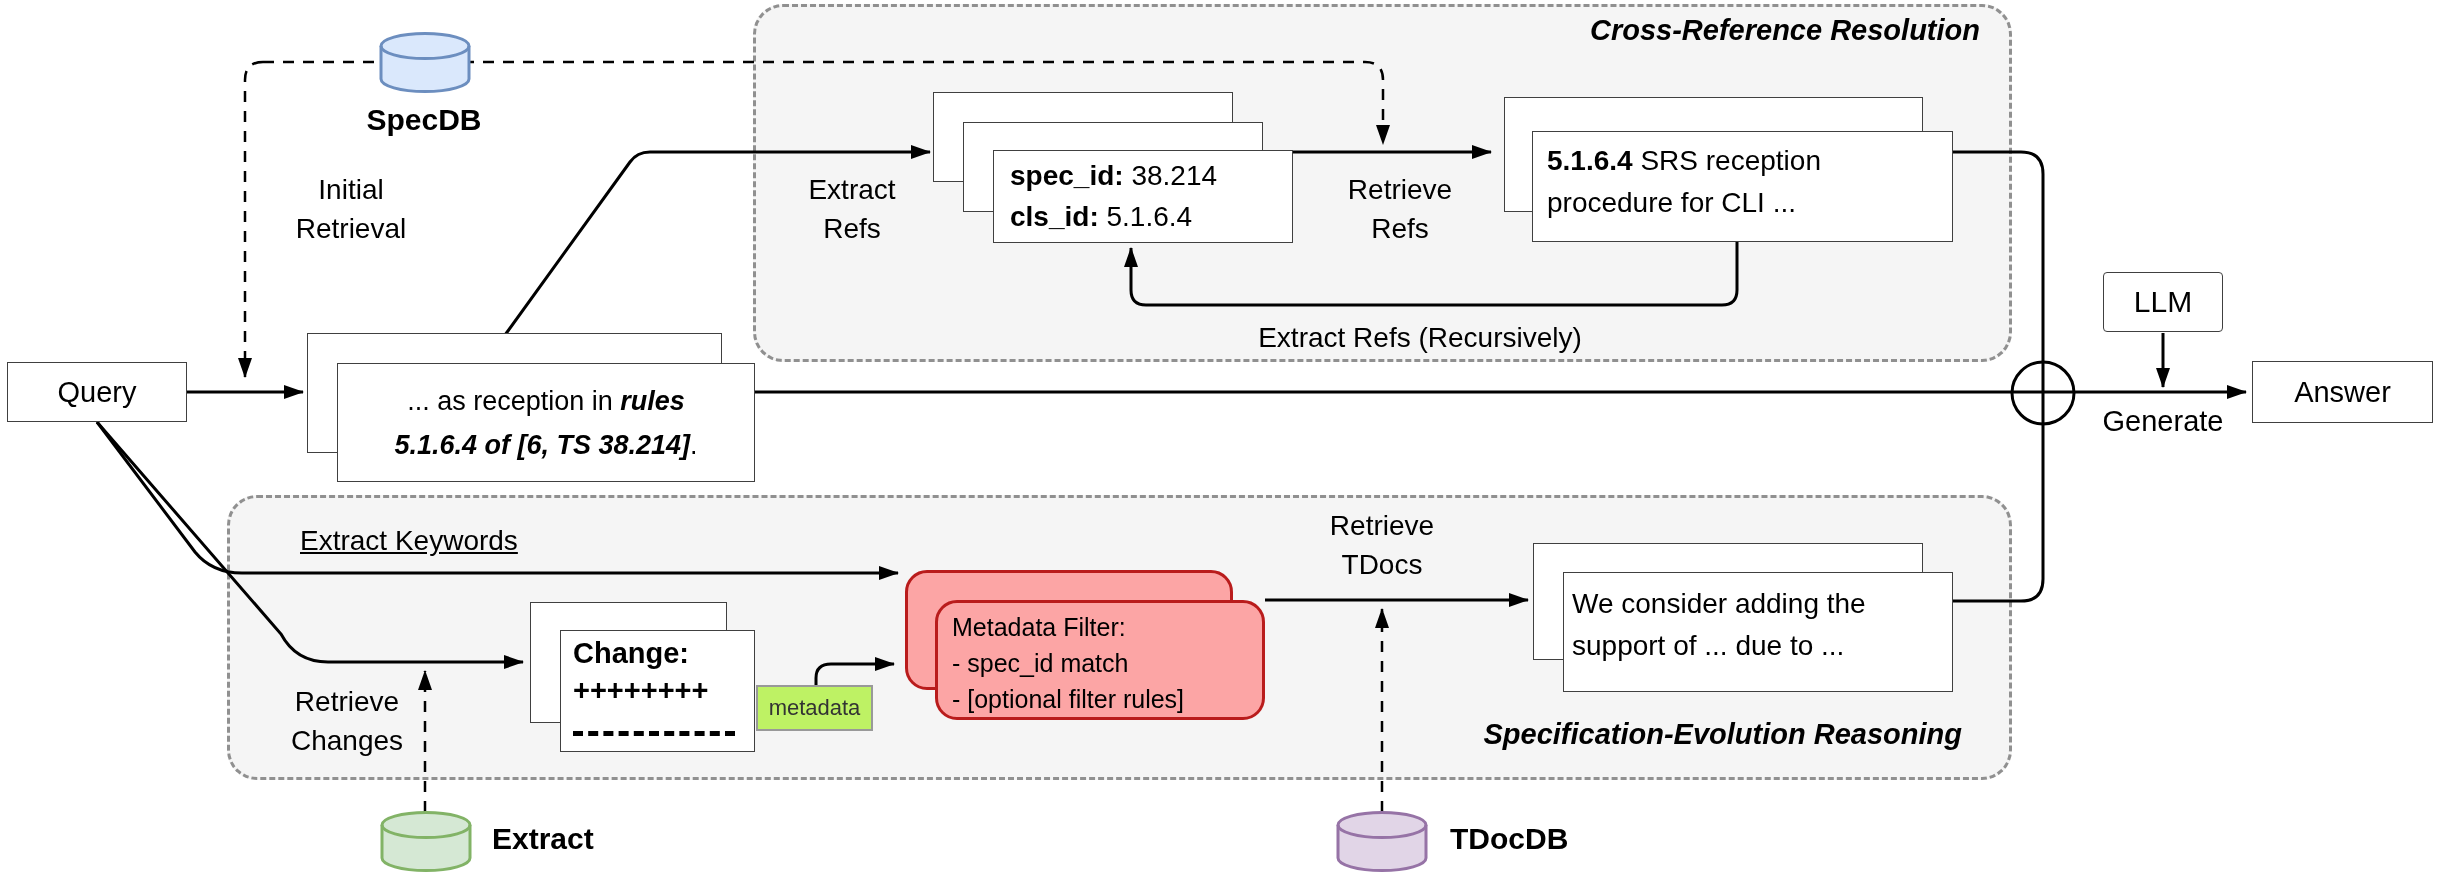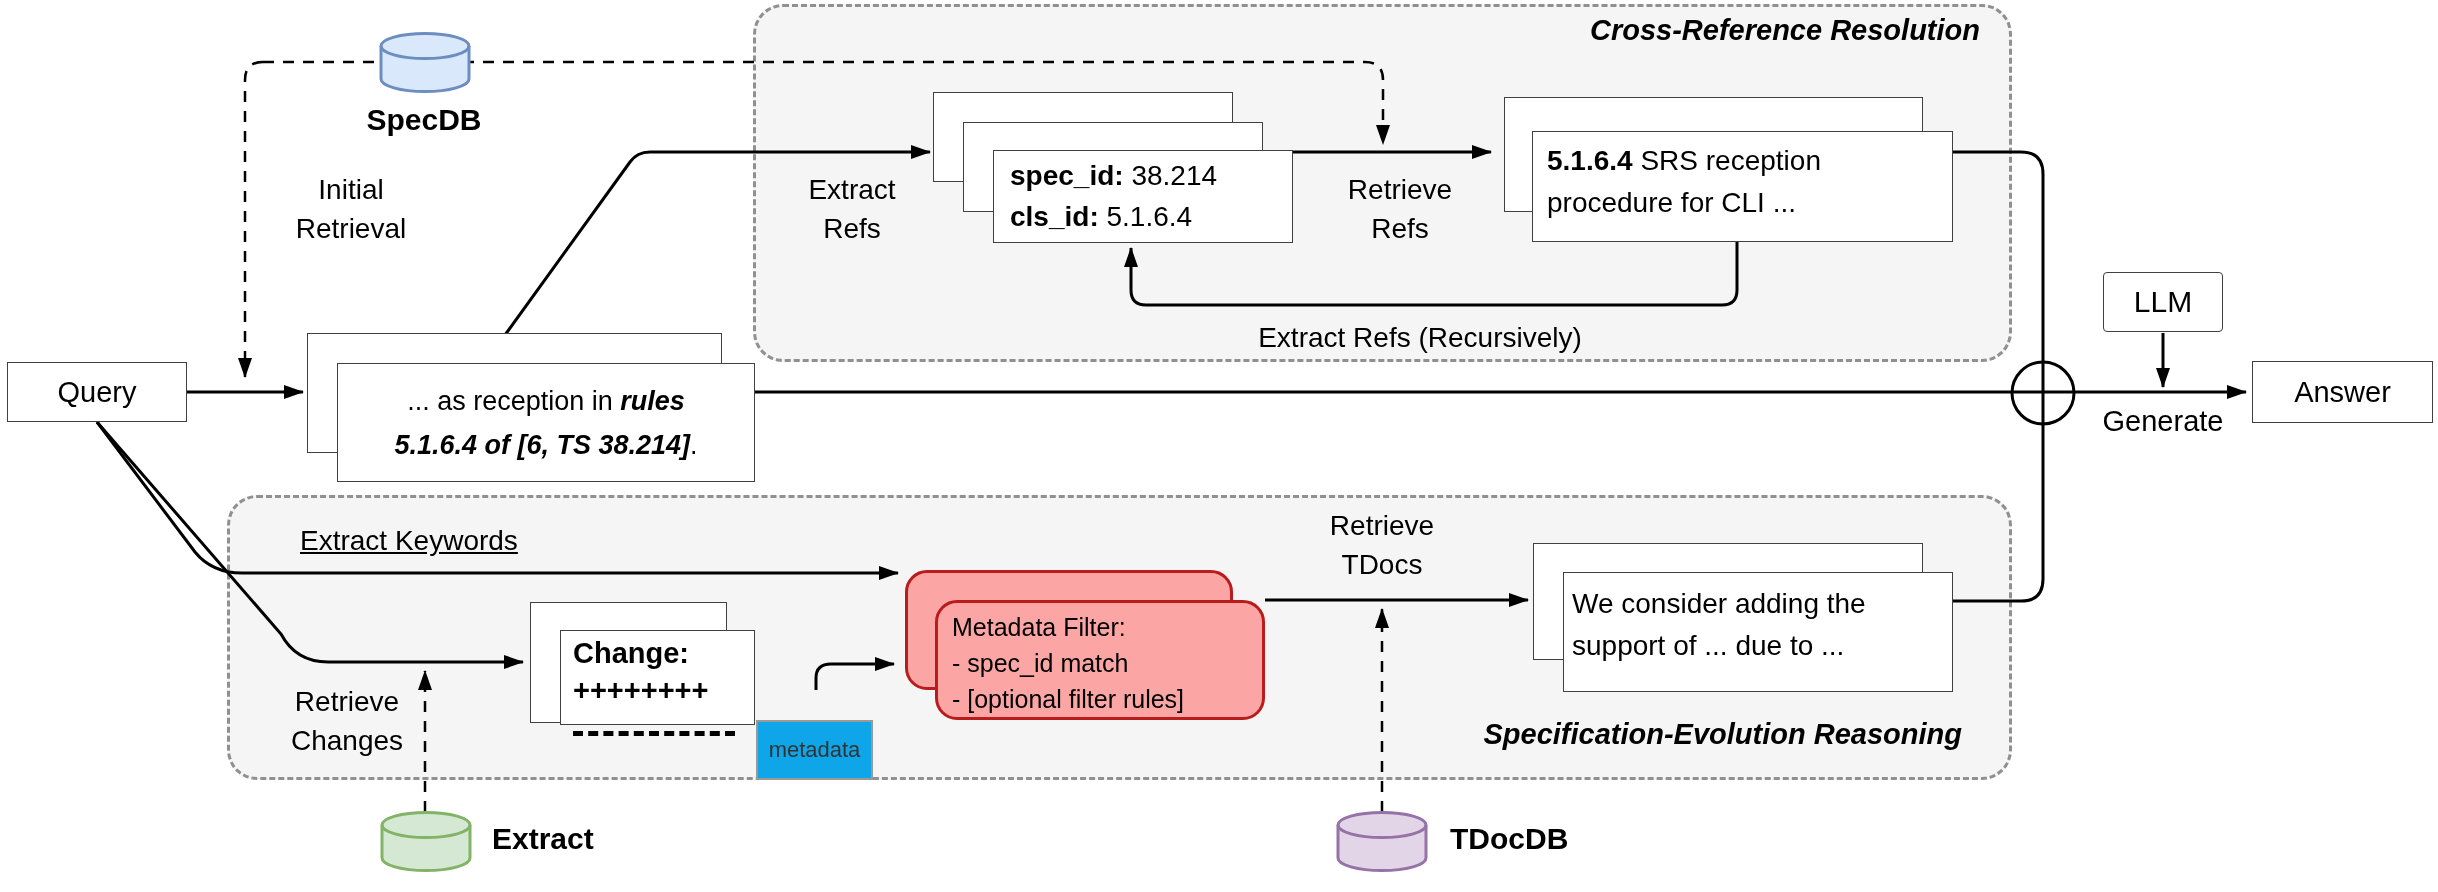--- a/index.html
+++ b/index.html
@@ -36,24 +36,24 @@
                     display:flex;flex-direction:column;align-items:center;justify-content:center;}
 
   #spec-doc-back{left:933px;top:92px;width:300px;height:90px;}
   #spec-doc-mid{left:963px;top:122px;width:300px;height:90px;}
   #spec-doc-front{left:993px;top:150px;width:300px;height:93px;font-size:28px;line-height:41px;padding:4px 0 0 16px;}
 
   #ref-doc-back{left:1504px;top:97px;width:419px;height:115px;}
   #ref-doc-front{left:1532px;top:131px;width:421px;height:111px;font-size:28px;line-height:42px;padding:8px 0 0 14px;}
 
   #change-doc-back{left:530px;top:602px;width:197px;height:121px;}
-  #change-doc-front{left:560px;top:630px;width:195px;height:95px;font-size:29px;line-height:37px;padding:4px 0 0 12px;font-weight:bold;}
+  #change-doc-front{left:560px;top:630px;width:195px;height:122px;font-size:29px;line-height:37px;padding:4px 0 0 12px;font-weight:bold;}
   #change-dashes{position:absolute;left:12px;top:100px;width:162px;border-top:5px dashed #000;}
 
-  #metadata-tag{left:756px;top:720px;width:117px;height:60px;background:#0ea5e9;border:2px solid #999;
+  #metadata-tag{left:756px;top:685px;width:117px;height:46px;background:#bef264;border:2px solid #999;
                 font-size:22px;color:#333;}
 
   #filter-doc-back{left:905px;top:542px;width:328px;height:120px;}
   #filter-doc-front{left:935px;top:572px;width:330px;height:120px;font-size:25px;line-height:36px;padding:6px 0 0 14px;}
 
   #tdoc-doc-back{left:1533px;top:543px;width:390px;height:117px;}
   #tdoc-doc-front{left:1563px;top:572px;width:390px;height:120px;font-size:28px;line-height:42px;padding:10px 0 0 8px;}
 
   .cyl{position:absolute;z-index:2;}
   #specdb-cyl{left:379px;top:31px;}

